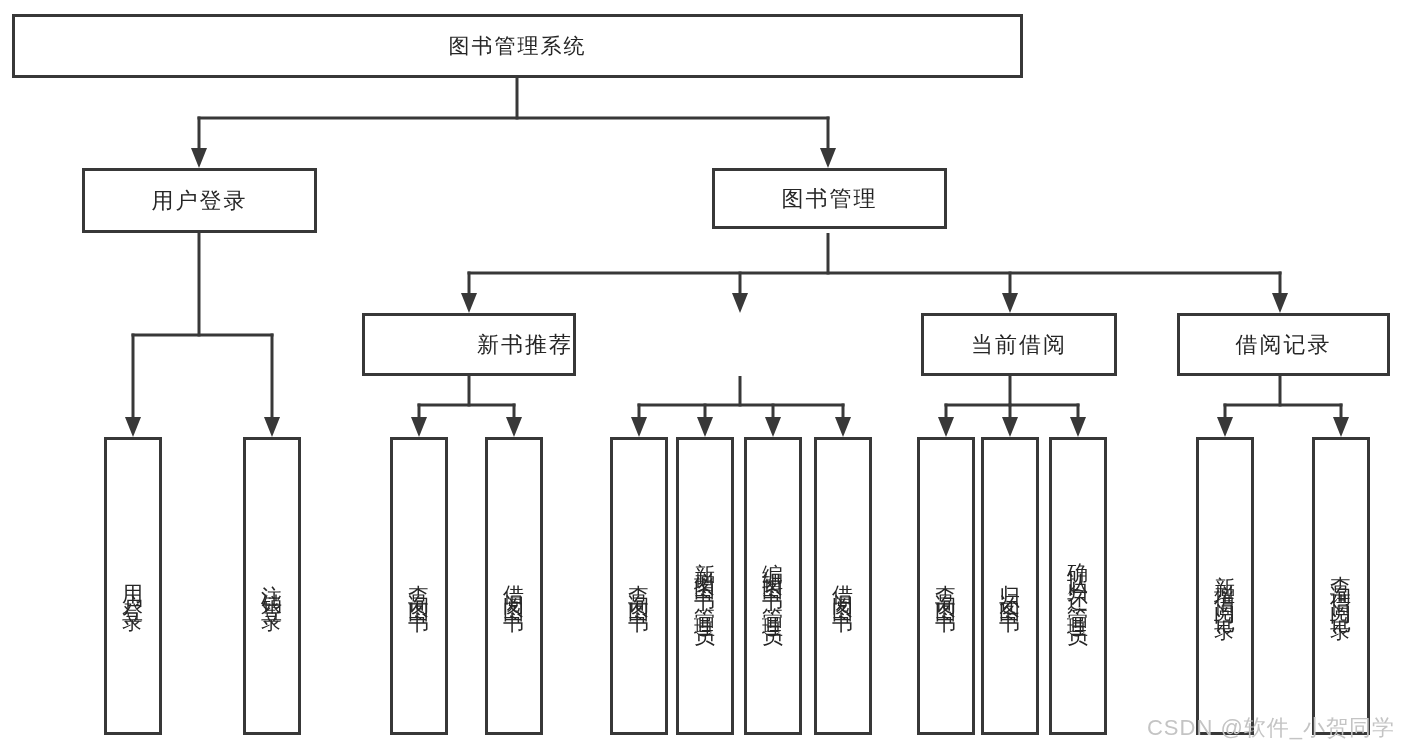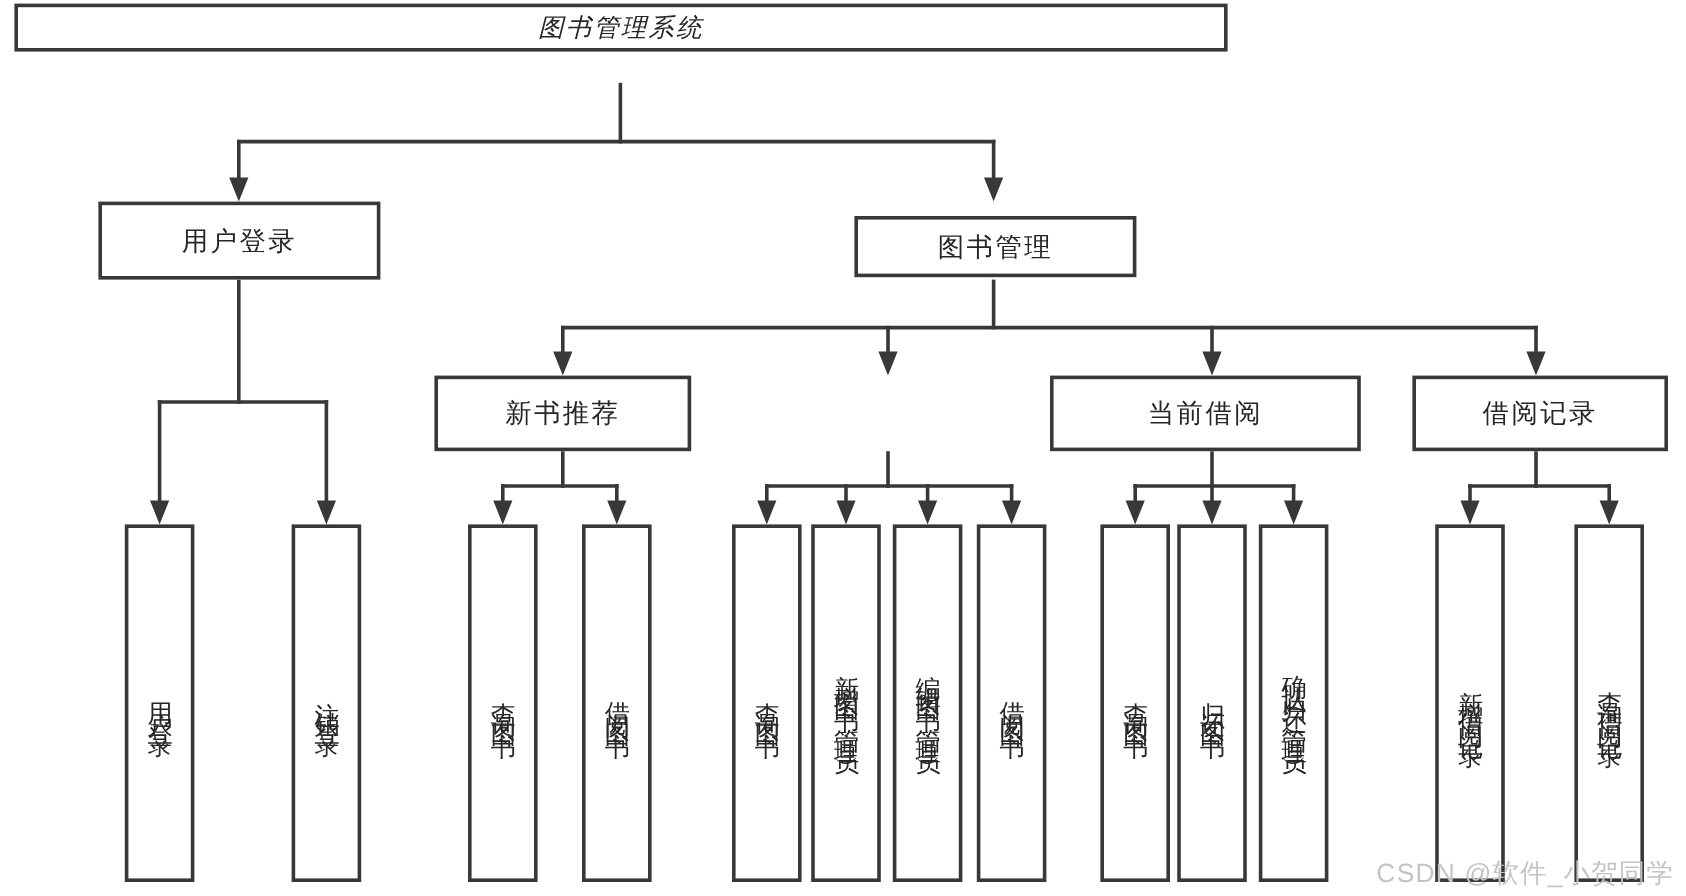--- a/index.html
+++ b/index.html
@@ -141,35 +141,35 @@
     <g>
       <line x1="1280" y1="376" x2="1280" y2="406.5"></line>
       <line x1="1223.5" y1="405" x2="1342.5" y2="405"></line>
       <line x1="1225" y1="403.5" x2="1225" y2="421"></line>
       <polygon points="1217,417 1233,417 1225,437"></polygon>
       <line x1="1341" y1="403.5" x2="1341" y2="421"></line>
       <polygon points="1333,417 1349,417 1341,437"></polygon>
     </g>
   </svg>
 
-  <div class="box" style="left:12px; top:3px; width:1011px; height:40px;font-style:italic;">
+  <div class="box" style="left:12px; top:14px; width:1011px; height:64px;">
     <span class="root-label">图书管理系统</span>
   </div>
 
   <div class="box" style="left:82px; top:168px; width:235px; height:65px;">
     <span class="hlabel">用户登录</span>
   </div>
-  <div class="box" style="left:712px; top:168px; width:235px; height:51px;margin-top:12px;">
+  <div class="box" style="left:712px; top:168px; width:235px; height:61px;">
     <span class="hlabel">图书管理</span>
   </div>
 
-  <div class="box" style="left:362px; top:313px; width:214px; height:63px;">
+  <div class="box" style="left:362px; top:313px; width:214px; height:63px;justify-content:flex-end;">
     <span class="hlabel">新书推荐</span>
   </div>
-  <div class="box" style="left:875px; top:313px; width:259px; height:63px;">
+  <div class="box" style="left:921px; top:313px; width:196px; height:63px;">
     <span class="hlabel">当前借阅</span>
   </div>
   <div class="box" style="left:1177px; top:313px; width:213px; height:63px;">
     <span class="hlabel">借阅记录</span>
   </div>
 
   <div class="box vbox" style="left:104px;">
     <span class="vlabel">用户登录</span>
   </div>
   <div class="box vbox" style="left:243px;">

